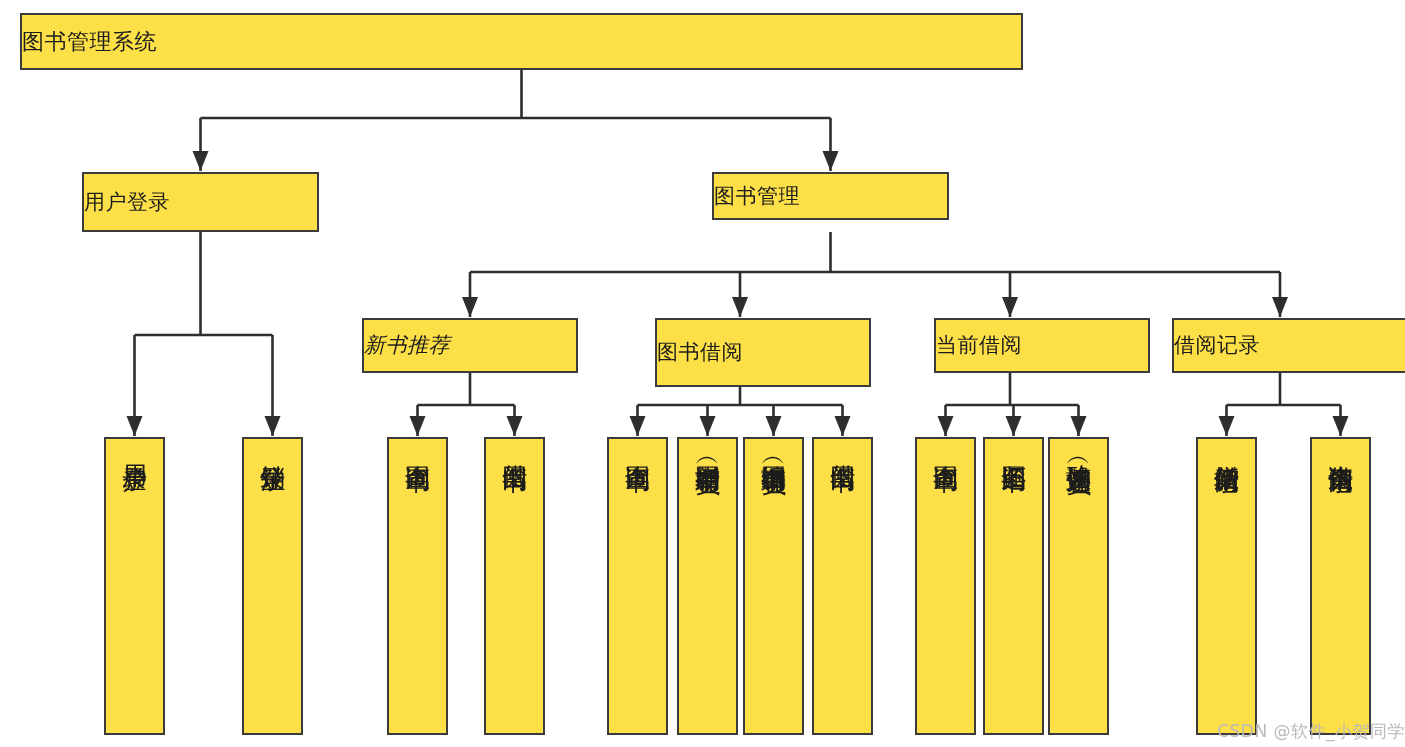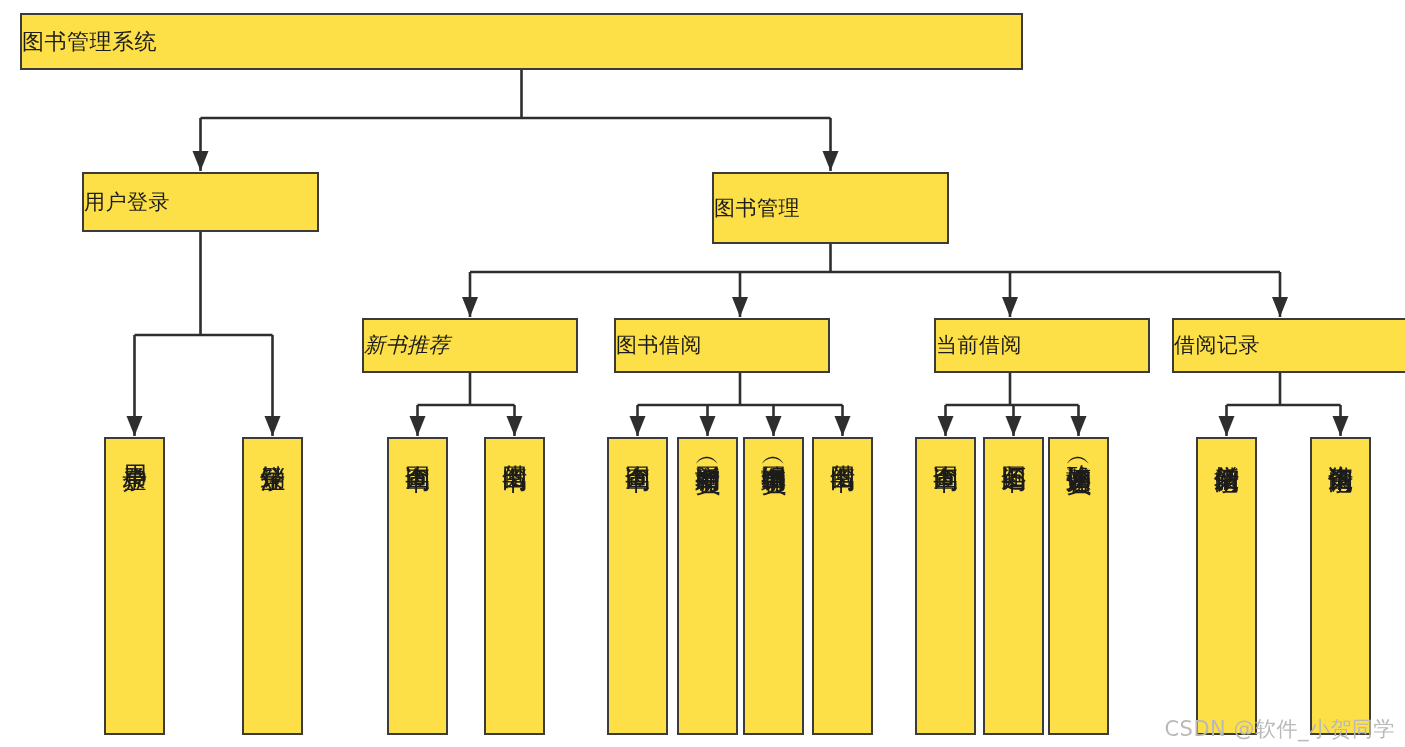--- a/index.html
+++ b/index.html
@@ -61,23 +61,23 @@
     writing-mode: vertical-rl;
     text-orientation: upright;
     font-size: 25px;
     line-height: 1.02;
     letter-spacing: 1px;
     white-space: nowrap;
     margin: 0 auto;
   }
   .watermark {
     position: absolute;
-    right: 10px;
+    right: 0;
     bottom: 4px;
-    font-size: 21px;
+    font-size: 17px;
     color: #b9b9b9;
     z-index: 5;
     white-space: nowrap;
     letter-spacing: 0.5px;
   }
 </style>
 </head>
 <body>
 
 <div id="canvas">
@@ -137,28 +137,28 @@
       <polygon points="1332.5,416 1348.5,416 1340.5,436" fill="#2e2e2e"></polygon>
     </svg>
 
   <div class="node horiz root" id="box-root" style="left: 20px; top: 13px; width: 1003px; height: 57px;">
     <span class="label">图书管理系统</span>
   </div>
 
   <div class="node horiz" id="box-user-login" style="left: 82px; top: 172px; width: 237px; height: 60px;">
     <span class="label">用户登录</span>
   </div>
-  <div class="node horiz" id="box-book-manage" style="left: 712px; top: 172px; width: 237px; height: 72px;">
+  <div class="node horiz" id="box-book-manage" style="left: 712px; top: 172px; width: 237px; height: 48px;">
     <span class="label">图书管理</span>
   </div>
 
   <div class="node horiz" id="box-new-book-recommend" style="left: 362px; top: 318px; width: 216px; height: 55px; font-style: italic;">
     <span class="label">新书推荐</span>
   </div>
-  <div class="node horiz" id="box-book-borrow" style="left: 614px; top: 318px; width: 216px; height: 55px;">
+  <div class="node horiz" id="box-book-borrow" style="left: 655px; top: 318px; width: 216px; height: 69px;">
     <span class="label">图书借阅</span>
   </div>
   <div class="node horiz" id="box-current-borrow" style="left: 902px; top: 318px; width: 216px; height: 55px; margin-left: 32px;">
     <span class="label">当前借阅</span>
   </div>
   <div class="node horiz" id="box-borrow-record" style="left: 1172px; top: 318px; width: 252px; height: 55px;">
     <span class="label">借阅记录</span>
   </div>
 
   <div class="node vert" id="box-leaf-user-login" style="left: 104px; top: 437px; width: 61px; height: 298px;">

